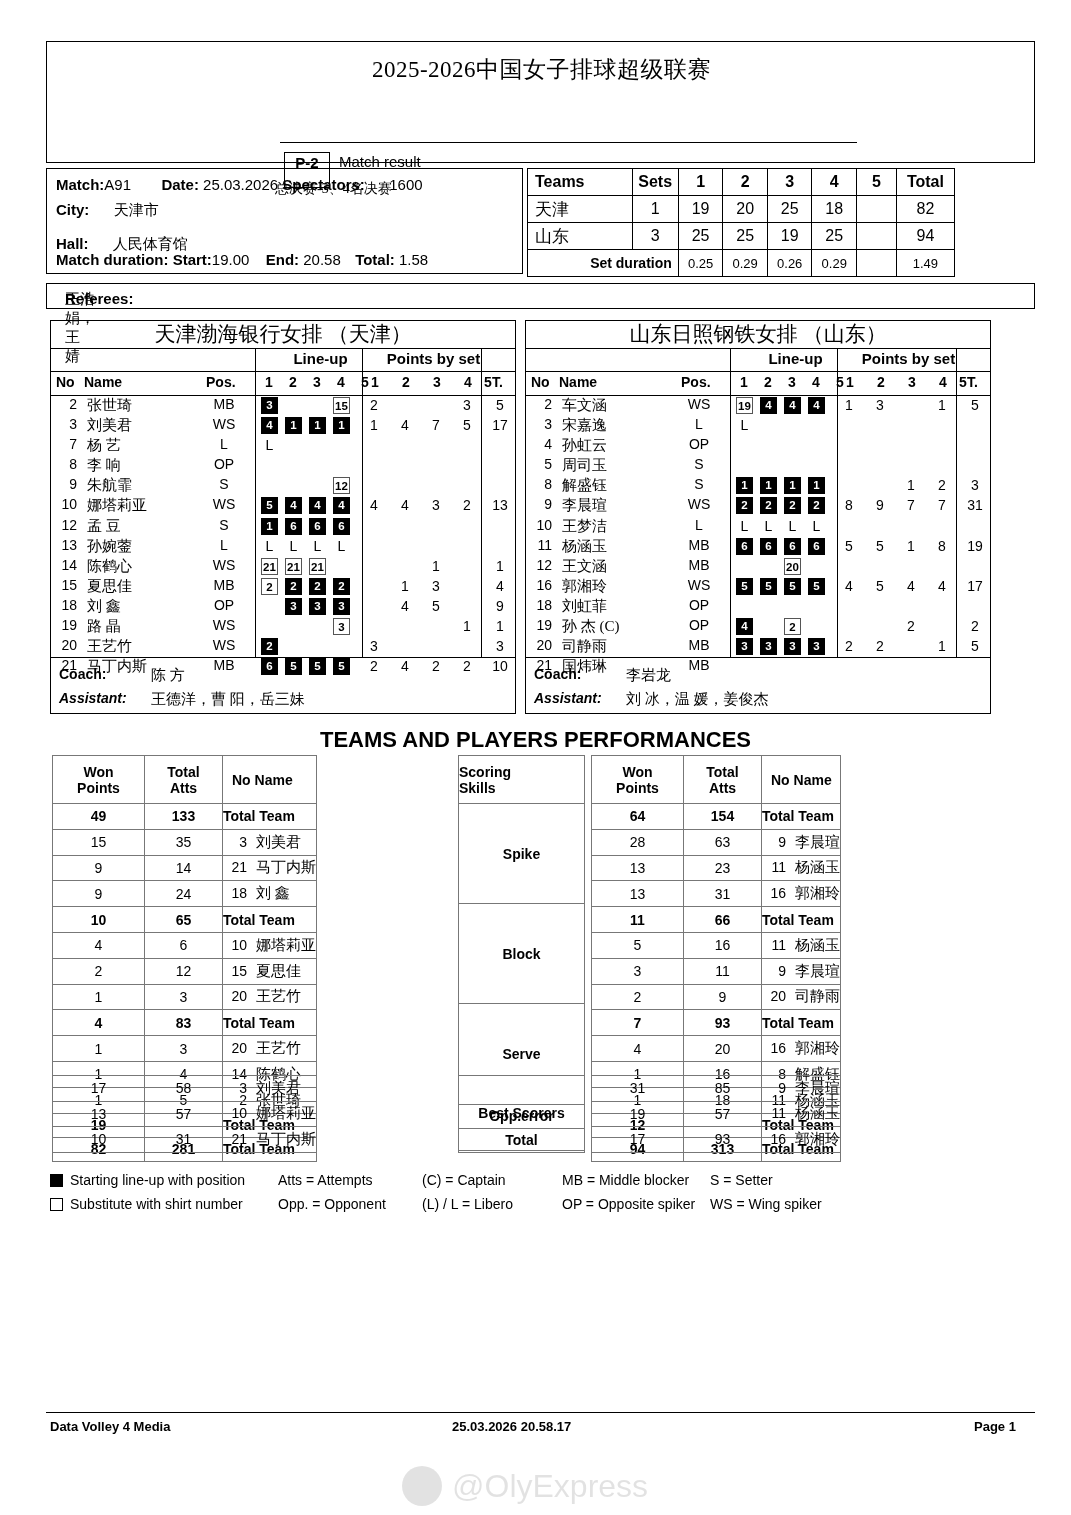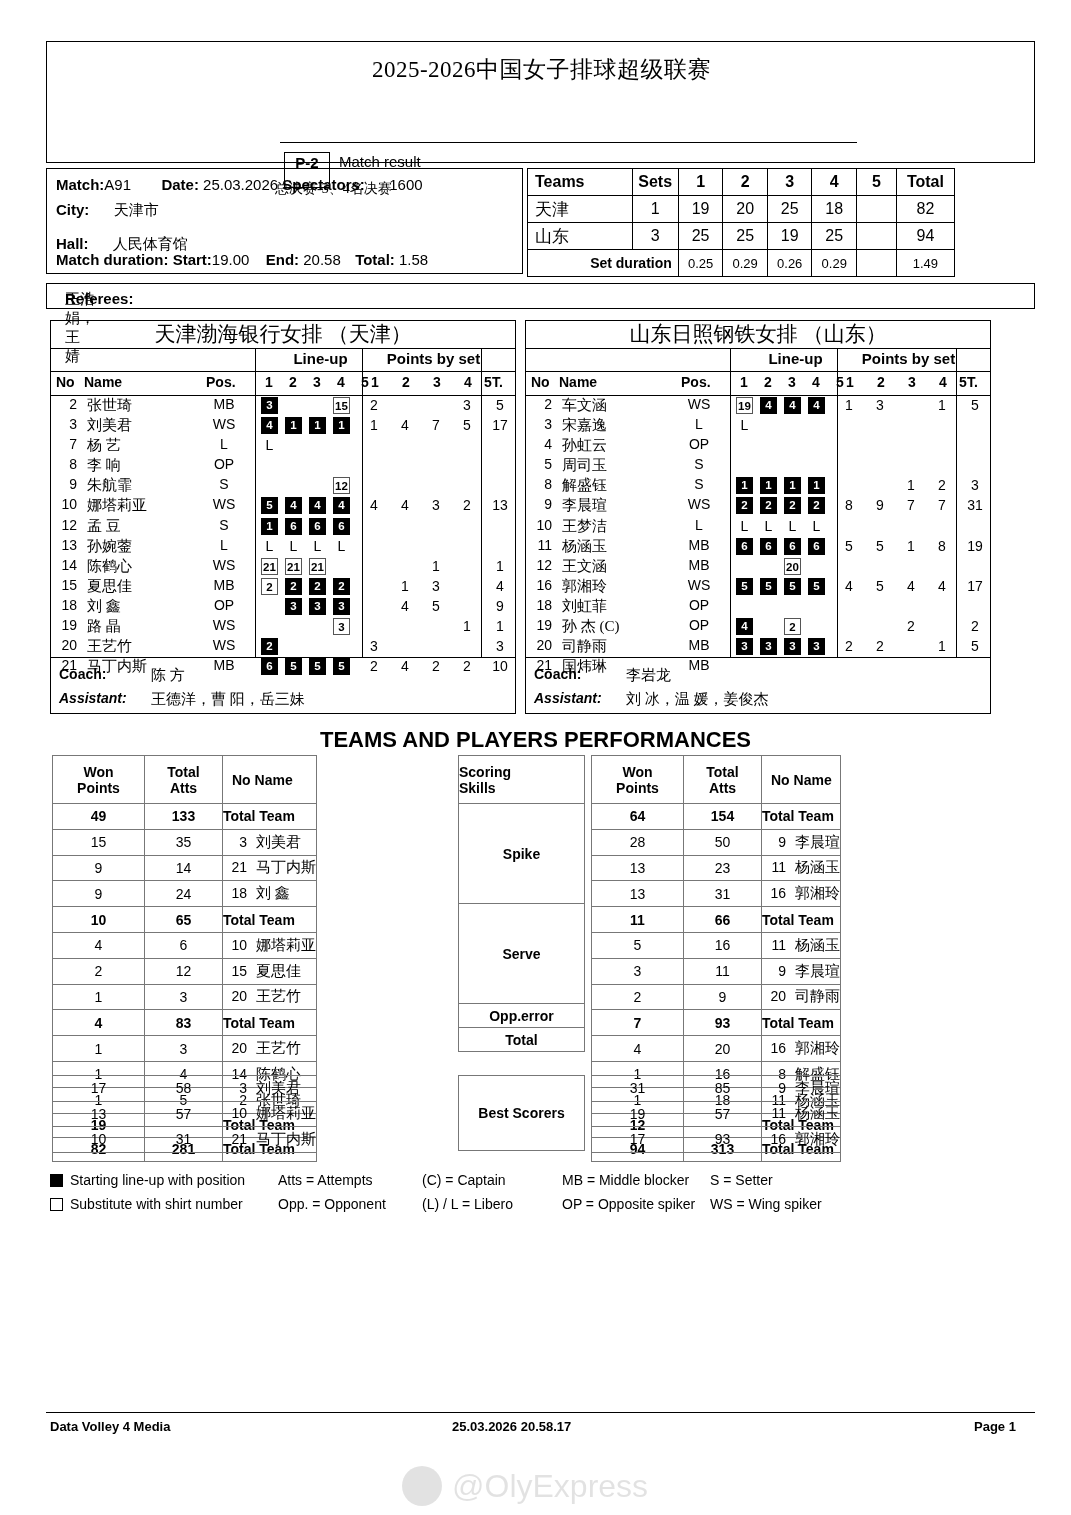--- a/index.html
+++ b/index.html
@@ -659,20 +659,23 @@
   <div class="pf pfM" id="perf-mid">
       <table style="width:127px">
     <tbody>
           <tr>
             <td class="hcell" style="height:47px">Scoring<br>Skills</td>
           </tr>
     <tr>
             <td class="skillcell" style="height:99.2px">Spike</td>
           </tr>
     <tr>
+            <td class="skillcell" style="height:99.2px">Block</td>
+          </tr>
+    <tr>
             <td class="skillcell" style="height:99.2px">Serve</td>
           </tr>
     <tr>
             <td class="skillcell" style="height:23px">Opp.error</td>
           </tr>
     <tr>
             <td class="skillcell" style="height:23px">Total</td>
           </tr>
   </tbody>
       </table>
@@ -685,21 +688,21 @@
           <td class="cTA hcell">Total<br>Atts</td>
           <td class="cNN hcell" style="text-align:left;padding-left:9px">No Name</td>
         </tr>
           <tr class="grp">
         <td class="cWP first">64</td>
         <td class="cTA first">154</td>
         <td class="cNN first">Total Team</td>
           </tr>
           <tr class="grp">
         <td class="cWP">28</td>
-        <td class="cTA">50</td>
+        <td class="cTA">63</td>
         <td class="cNN"><span class="nm-no">9</span><span class="nm-cjk">李晨瑄</span></td>
           </tr>
           <tr class="grp">
         <td class="cWP">13</td>
         <td class="cTA">23</td>
         <td class="cNN"><span class="nm-no">11</span><span class="nm-cjk">杨涵玉</span></td>
           </tr>
           <tr class="grp">
         <td class="cWP">13</td>
         <td class="cTA">31</td>

